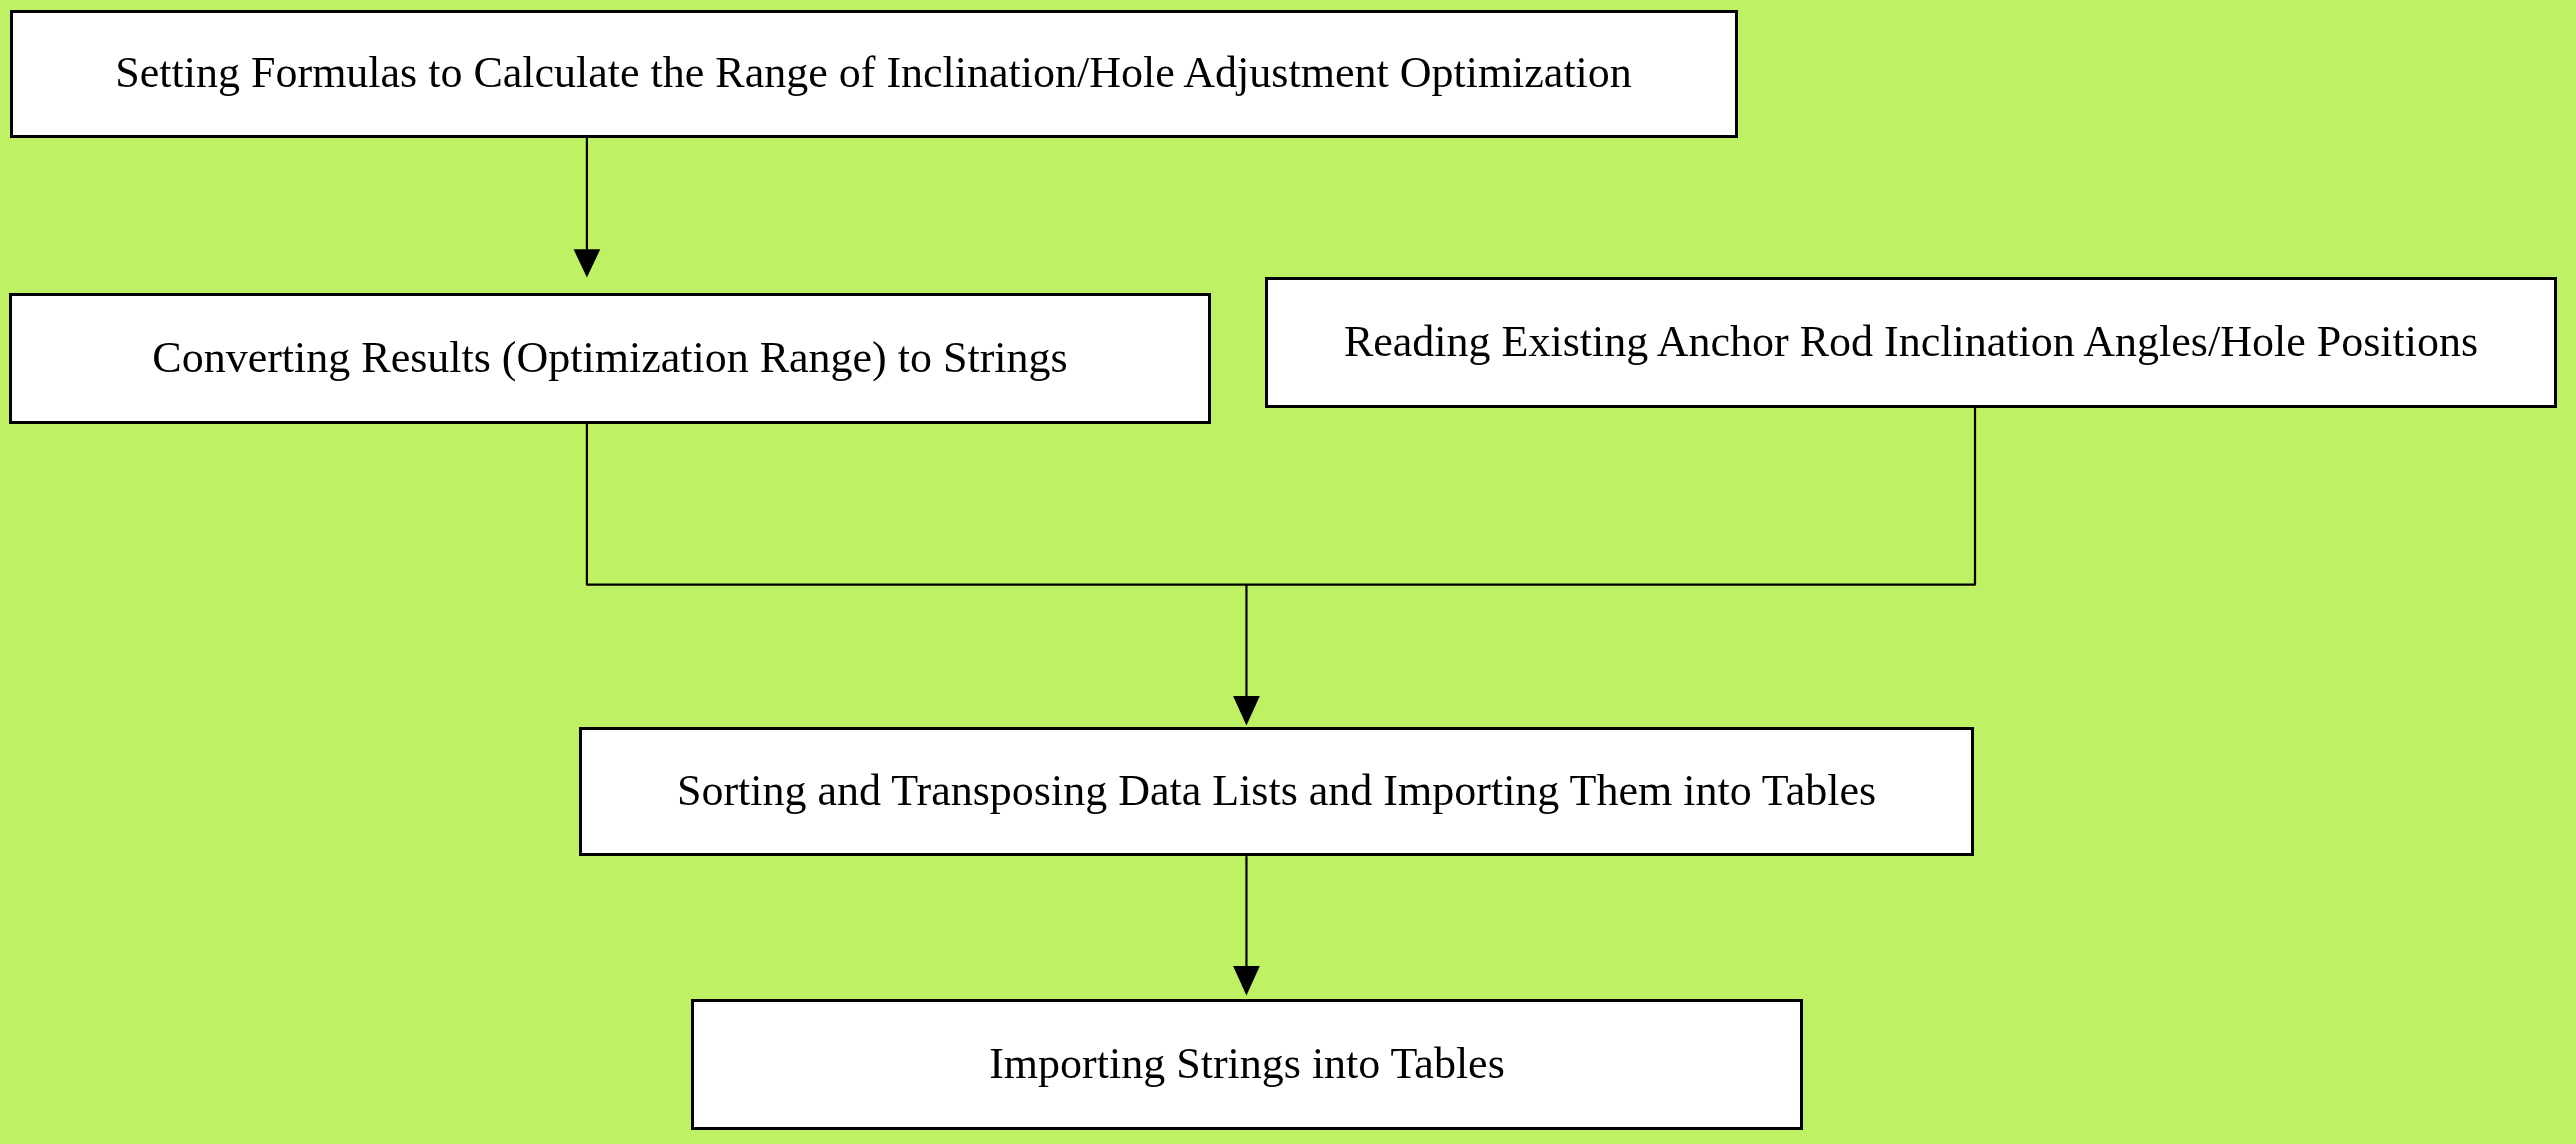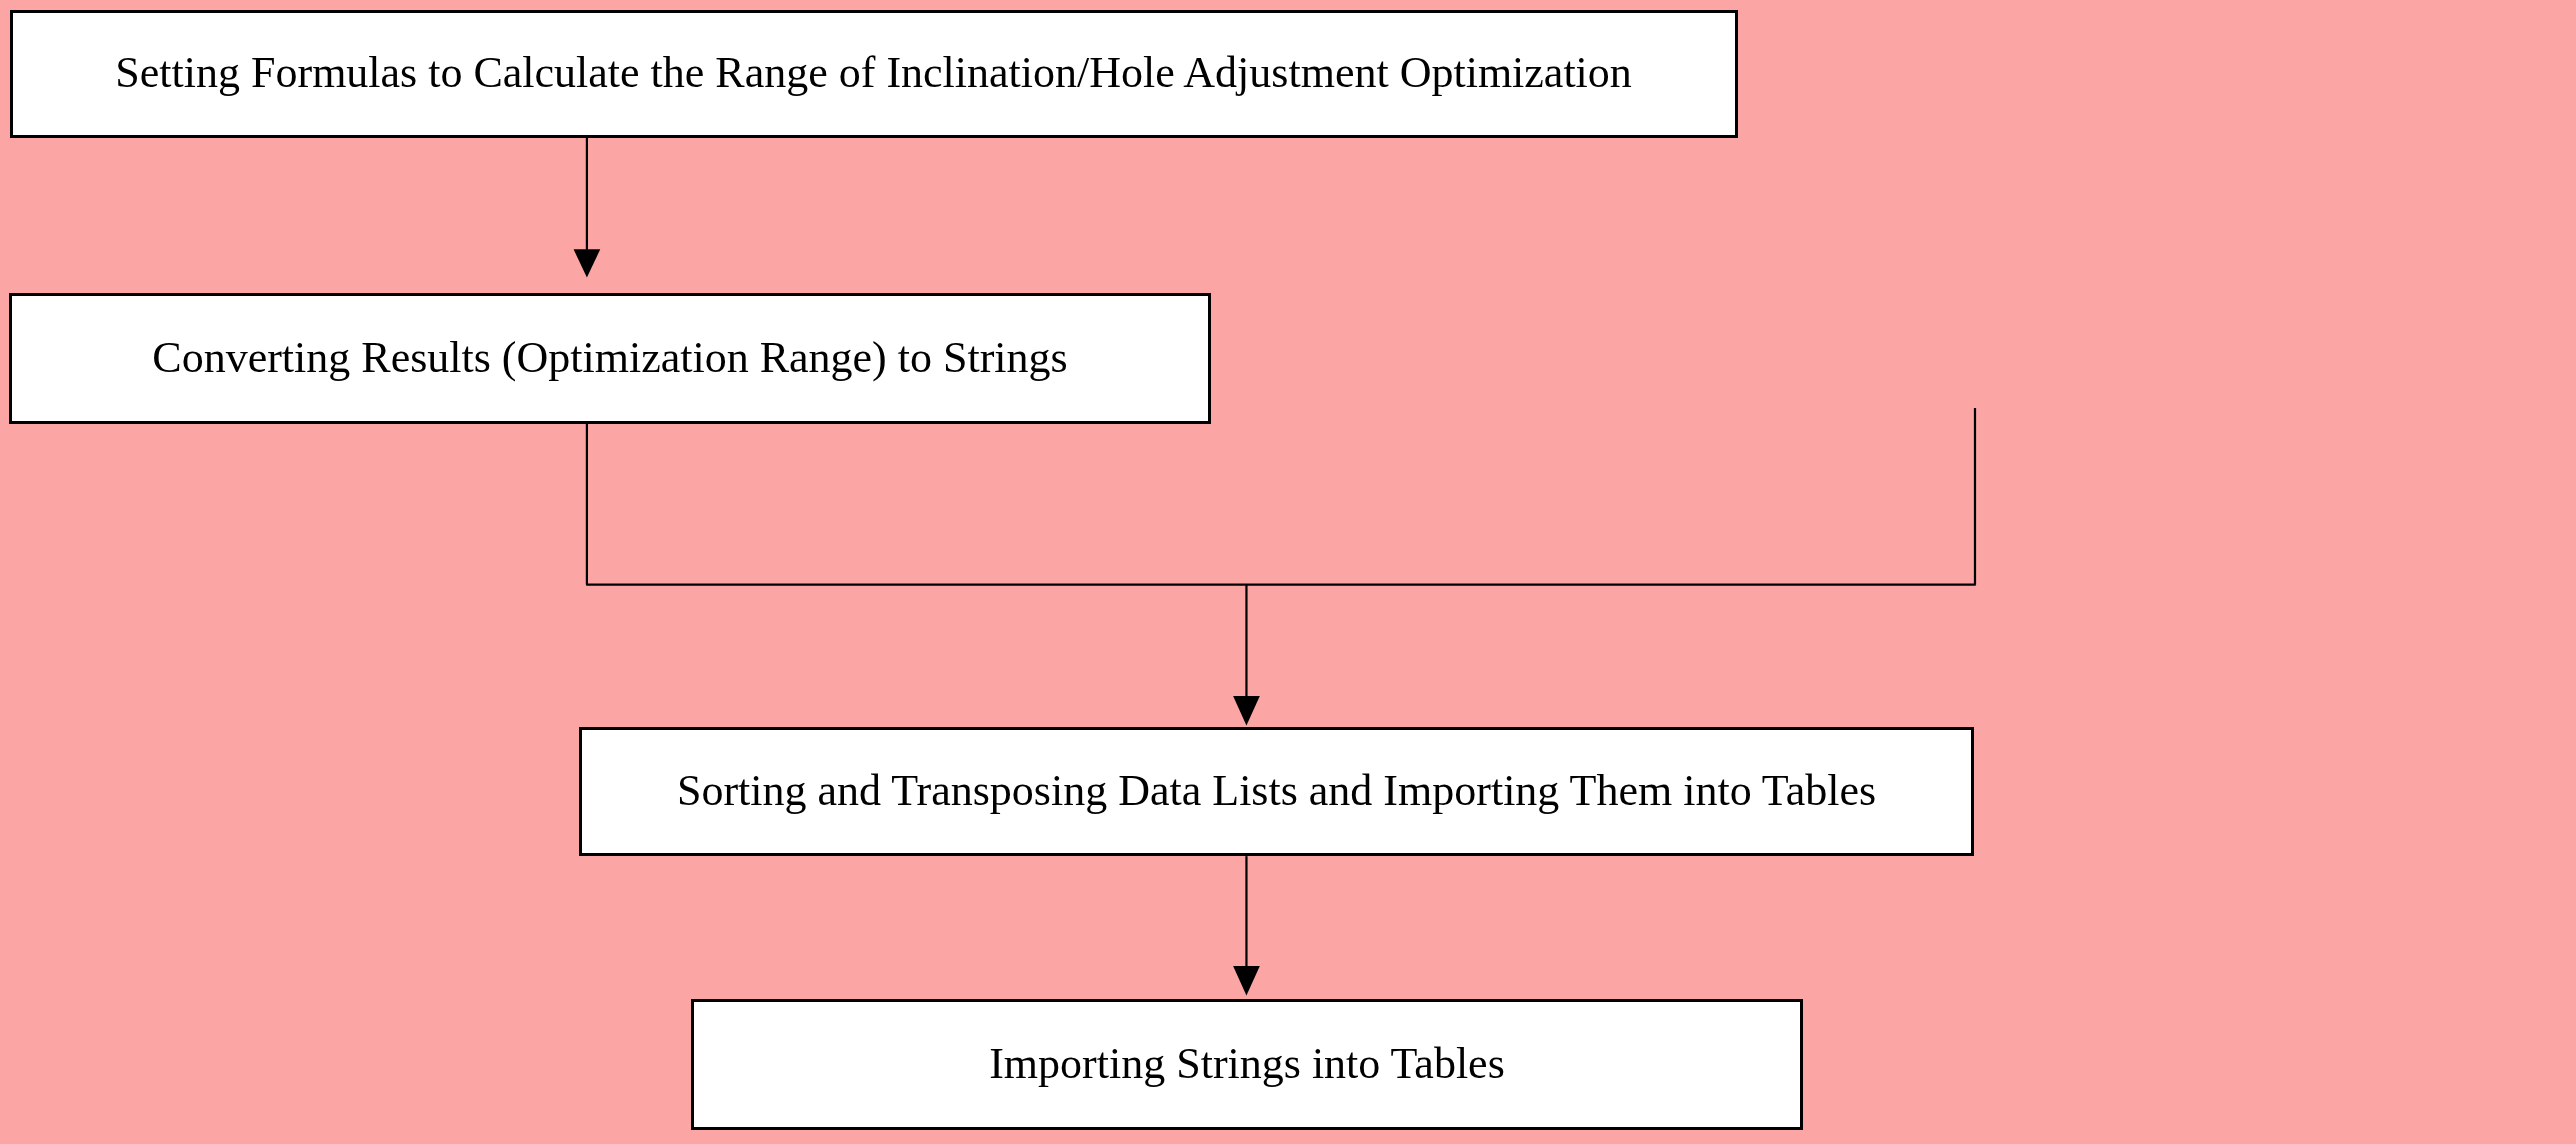--- a/index.html
+++ b/index.html
@@ -4,21 +4,21 @@
 <style>
   * { margin: 0; padding: 0; box-sizing: border-box; }
   html, body {
     background: #ffffff;
     font-family: "Liberation Serif", "DejaVu Serif", serif;
   }
   .canvas {
     position: relative;
     width: 2576px;
     height: 1144px;
-    background: #fca5a5;
+    background: #bef264;
     overflow: hidden;
   }
   .connector-layer {
     position: absolute;
     left: 0; top: 0;
     width: 2576px;
     height: 1144px;
   }
   .node {
     position: absolute;
@@ -73,20 +73,23 @@
   </svg>
 
   <div class="node node-1">
     <span>Setting Formulas to Calculate the Range of Inclination/Hole Adjustment Optimization</span>
   </div>
 
   <div class="node node-2">
     <span>Converting Results (Optimization Range) to Strings</span>
   </div>
 
+  <div class="node node-3">
+    <span>Reading Existing Anchor Rod Inclination Angles/Hole Positions</span>
+  </div>
 
   <div class="node node-4">
     <span>Sorting and Transposing Data Lists and Importing Them into Tables</span>
   </div>
 
   <div class="node node-5">
     <span>Importing Strings into Tables</span>
   </div>
 
 </div>

